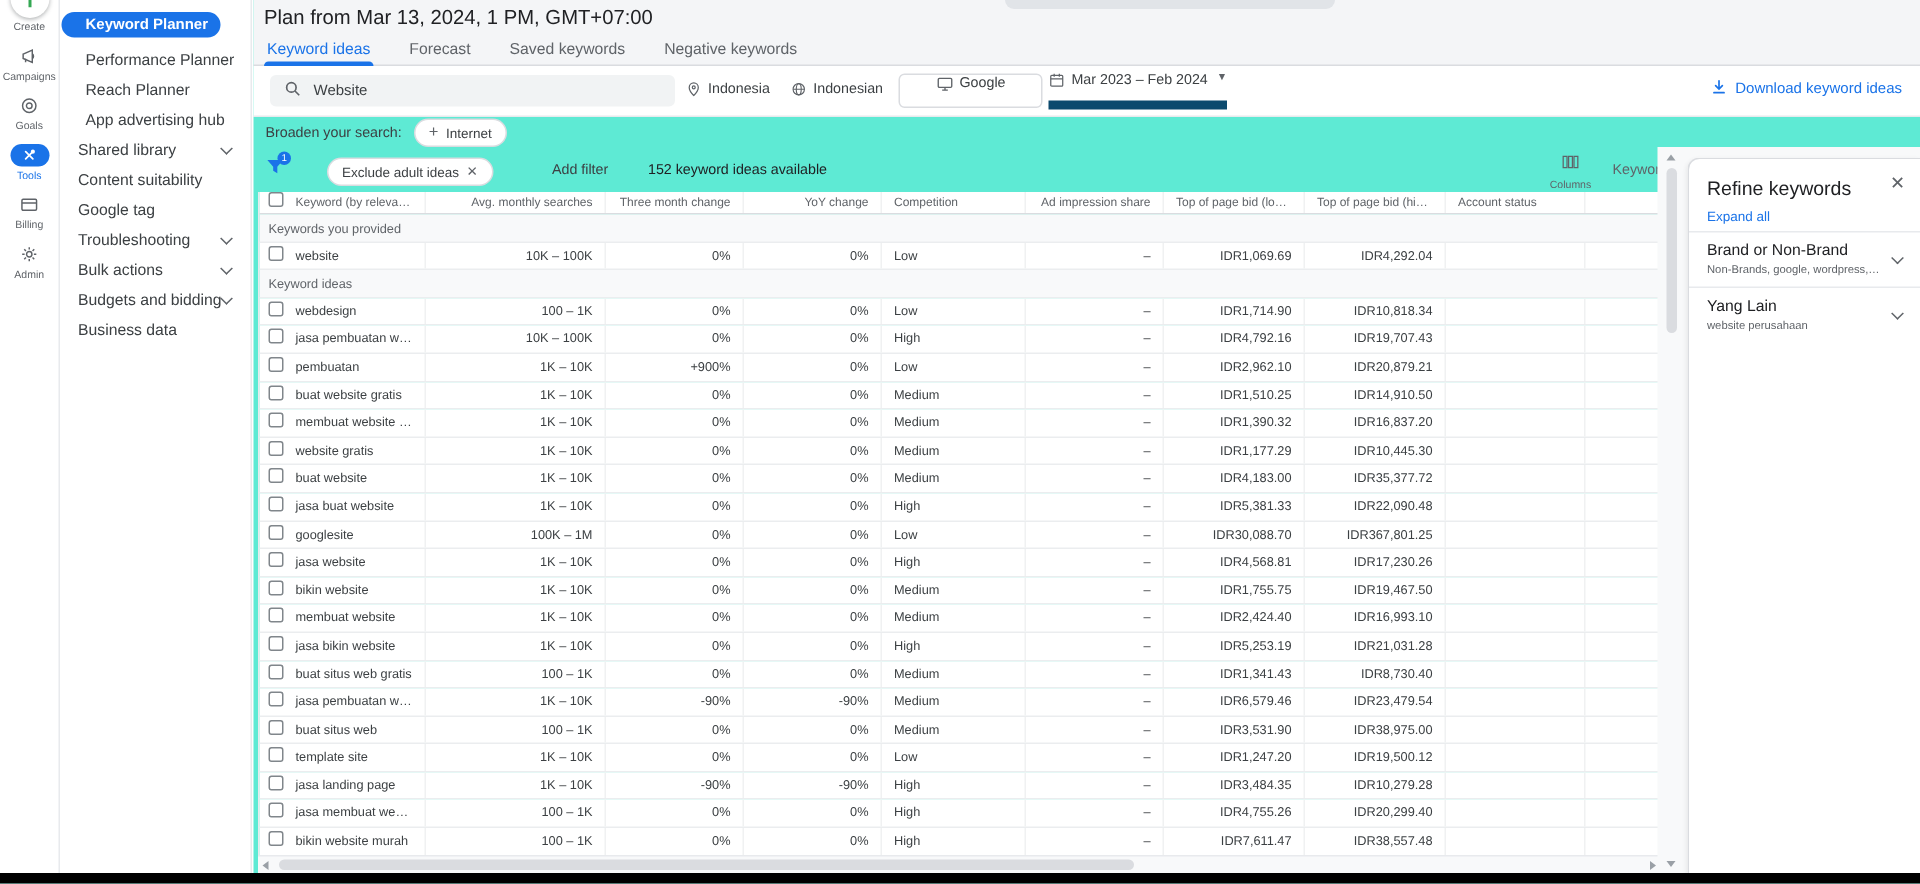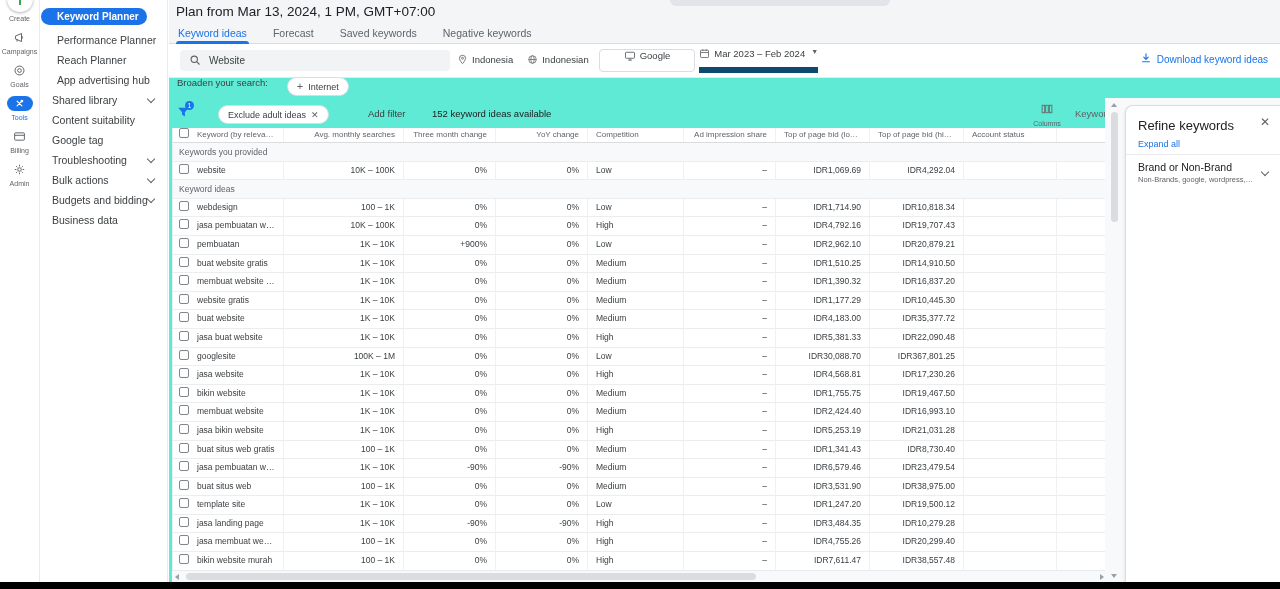--- a/index.html
+++ b/index.html
@@ -41,21 +41,21 @@
   #searchbox span{font-size:10px;color:#3c4043}
   #meta{position:absolute;left:288px;top:0;height:33px;display:flex;align-items:center}
   .meta-it{display:flex;gap:4px;font-size:9.5px;color:#3c4043;white-space:nowrap;cursor:pointer}
   #net-box{border:1px solid #dadce0;border-radius:4px;height:21px;padding:0 24px;margin-left:10px}
   #date-it{margin-left:4px;border-bottom:6px solid #0c4a6e;height:19px}
   .caret{font-size:7px;color:#5f6368;margin-left:2px}
   #download{position:absolute;right:12px;top:52px;display:flex;align-items:center;gap:5px;
             color:#1a73e8;font-size:10px;cursor:pointer;white-space:nowrap}
   .m-sp{margin-left:14px}
   
-  #broaden{position:absolute;left:8px;top:77px;height:23px;display:flex;align-items:flex-start;gap:19px}
+  #broaden{position:absolute;left:8px;top:77px;height:23px;display:flex;align-items:center;gap:8px}
   #broaden-label{font-size:9.5px;color:#3c4043}
   .chip{display:flex;align-items:center;gap:5px;border:1px solid #dadce0;border-radius:10px;height:17px;
         padding:0 9px;font-size:9px;color:#3c4043;background:#fff;cursor:pointer;white-space:nowrap}
   .chip .plus{color:#5f6368;font-size:11px;line-height:1}
   .chip .x{color:#5f6368;font-size:9px}
   
   #filterrow{position:absolute;left:0;top:100px;width:100%;height:28px}
   #funnel{position:absolute;left:8px;top:5px;cursor:pointer}
   #funnel .badge{position:absolute;right:-4px;top:-4px;width:9px;height:9px;background:#1a73e8;border-radius:50%;
                  color:#fff;font-size:6.5px;text-align:center;line-height:9px}
@@ -568,17 +568,22 @@
   <div id="panel">
     <div id="refine-title">Refine keywords</div>
     <div id="refine-close">✕</div>
     <div id="expand-all">Expand all</div>
     <div id="groups">
         <div class="group">
           <div class="g-lbl">Brand or Non-Brand</div>
           <div class="g-desc">Non-Brands, google, wordpress, jasa pembua...</div>
           <span class="chev"></span>
         </div>
+        <div class="group">
+          <div class="g-lbl">Yang Lain</div>
+          <div class="g-desc">website perusahaan</div>
+          <span class="chev"></span>
+        </div>
       </div>
   </div>
 </div>
 
 <div id="blackbar"></div>
 
 </body></html>

